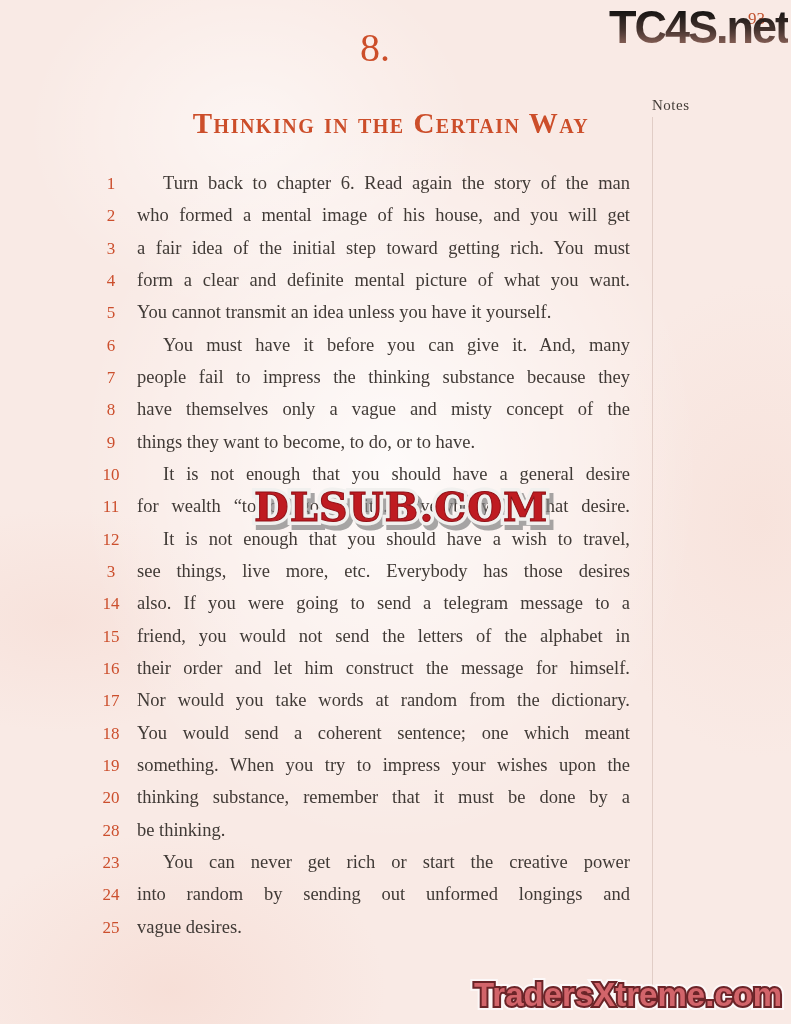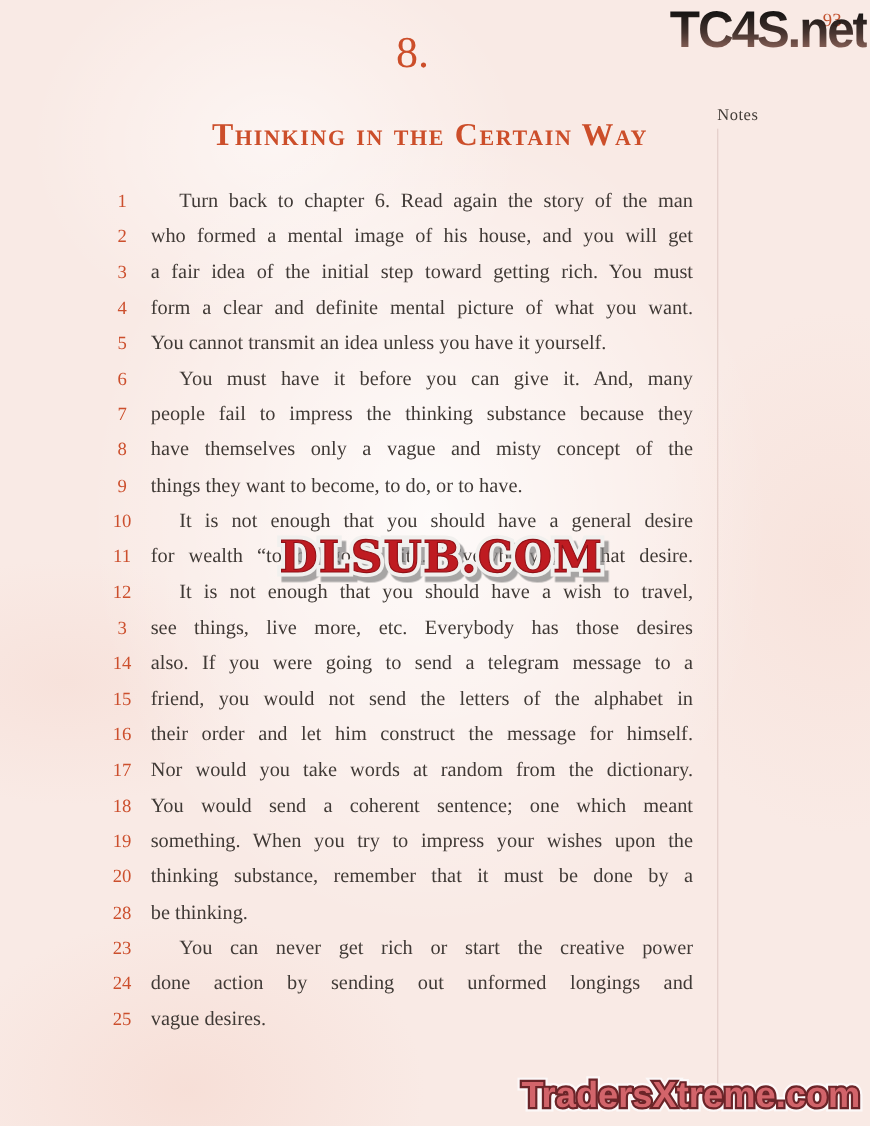--- a/index.html
+++ b/index.html
@@ -214,21 +214,21 @@
         <span class="line-text">be thinking.</span>
       </div>
 
       <div class="line-row indent">
         <span class="line-num">23</span>
         <span class="line-text">You can never get rich or start the creative power</span>
       </div>
 
       <div class="line-row">
         <span class="line-num">24</span>
-        <span class="line-text">done action by sending out unformed longings and</span>
+        <span class="line-text">into random by sending out unformed longings and</span>
       </div>
 
       <div class="line-row para-end">
         <span class="line-num">25</span>
         <span class="line-text">vague desires.</span>
       </div>
     </div>
 
   <div class="wm-mid">
     <span class="stroke-white">DLSUB.COM</span>

